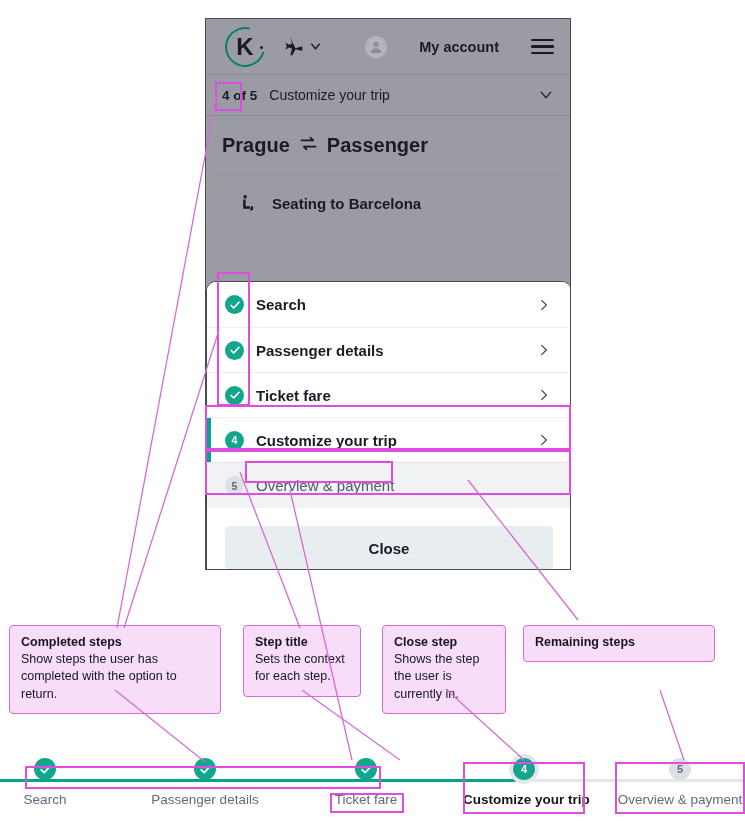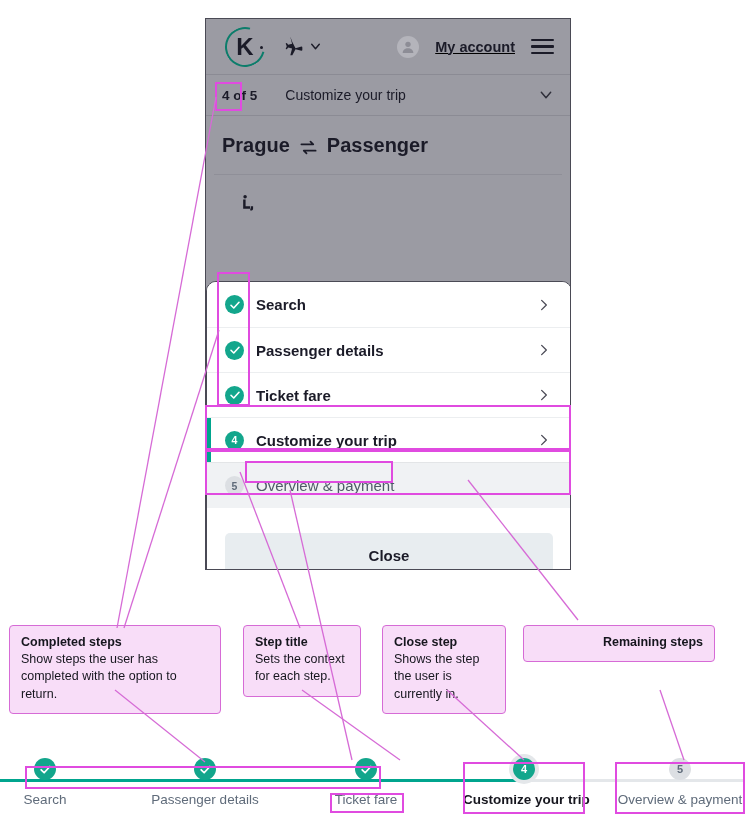--- a/index.html
+++ b/index.html
@@ -32,37 +32,37 @@
   }
   .logo-k {
     position:absolute; left:0; top:0; width:46px; height:46px;
     display:flex; align-items:center; justify-content:center;
     font-size:24px; font-weight:bold; color:#1b1b28; font-family:"Liberation Sans", sans-serif;
   }
   .logo-dot { position:absolute; right:5px; top:22px; width:3.5px; height:3.5px; border-radius:50%; background:#1b1b28; }
   .plane-group { display:flex; align-items:center; gap:5px; margin-left:16px; flex:none; }
   .plane-ico { width:20px; height:20px; color:#1b1b28; }
   .chev-sm { width:13px; height:13px; color:#1b1b28; }
-  .hdr-right { margin-left:auto; display:flex; align-items:center; gap:16px;text-decoration:underline; }
+  .hdr-right { margin-left:auto; display:flex; align-items:center; gap:32px; }
   .avatar { width:22px; height:22px; border-radius:50%; background:#b4b4bb; display:flex; align-items:center; justify-content:center; }
   .avatar svg { width:16px; height:16px; color:#8d8d96; }
   .acct-label { font-size:14.5px; font-weight:bold; color:#1b1b28; white-space:nowrap; }
   .burger { width:23px; display:flex; flex-direction:column; gap:4px; }
   .burger i { display:block; height:2.4px; background:#1b1b28; border-radius:1px; }
 
   .ph-stepbar {
-    height:41px; display:flex; align-items:center; padding:0 16px; gap:28px;
+    height:41px; display:flex; align-items:center; padding:0 16px; gap:12px;
     border-bottom:1px solid #8b8b94;
   }
   .stepbar-count { font-size:13.5px; font-weight:bold; color:#1b1b28; white-space:nowrap; }
   .stepbar-title { font-size:14px; color:#1b1b28; }
   .stepbar-chev { margin-left:auto; width:16px; height:16px; color:#2f2f3a; }
 
   .ph-route { height:58px; display:flex; align-items:center; padding:0 16px; }
-  .route-text { font-size:20px; font-weight:bold; color:#1b1b28; display:flex; align-items:flex-end; gap:9px; }
+  .route-text { font-size:20px; font-weight:bold; color:#1b1b28; display:flex; align-items:flex-start; gap:9px; }
   .swap-ico { width:19px; height:19px; color:#1b1b28; }
   .ph-seating {
     height:58px; display:flex; align-items:center; gap:14px; padding:0 24px;
     border-top:1px solid #8f8f98; margin:0 8px;
   }
   .seat-ico { width:20px; height:22px; color:#1b1b28; }
   .seat-label { font-size:15px; font-weight:bold; color:#1b1b28; }
 
   
   .step-card {
@@ -81,21 +81,21 @@
   .step-row.remaining { background:#f0f2f4; border-bottom:none; }
   .badge { width:19px; height:19px; border-radius:50%; flex:none; display:flex; align-items:center; justify-content:center; }
   .badge.done { background:#13a68c; }
   .badge.done svg { width:12px; height:12px; color:#fff; }
   .badge.active { background:#13a68c; color:#fff; font-size:10.5px; font-weight:bold; }
   .badge.future { background:#dcdfe3; color:#5f6b7a; font-size:10.5px; font-weight:bold; }
   .step-label { margin-left:12px; font-size:15px; font-weight:bold; color:#1b1b28; }
   .step-row.remaining .step-label { font-weight:normal; color:#4f5a68; }
   .step-chev { margin-left:auto; width:14px; height:14px; color:#4a4a55; }
 
-  .close-zone { padding:18px 18px 20px;margin-top:7px; }
+  .close-zone { padding:18px 18px 20px; }
   .close-btn {
     height:44px; border-radius:5px; background:#e8edf0;
     display:flex; align-items:center; justify-content:center;
     font-size:15px; font-weight:bold; color:#1b1b28; cursor:pointer;
   }
 
   
   .hl { position:absolute; border:2px solid #e04be0; z-index:20; pointer-events:none; }
 
   
@@ -178,20 +178,21 @@
       </div>
     </div>
 
     <div class="ph-seating">
       <svg class="seat-ico" viewBox="0 0 24 24" fill="currentColor">
         <circle cx="8.5" cy="3.2" r="2.1"></circle>
         <path d="M6.2 6.6h2.9v8.2h5.6v2.9H6.2z"></path>
         <path d="M16.5 9.2h2.6v11h-2.6z" opacity="0"></path>
         <path d="M15.6 14.8h2.5v2.8c0 1.3-1 2.3-2.3 2.3h-1.1v-2.6h.9z"></path>
       </svg>
+      <div class="seat-label">Seating to Barcelona</div>
     </div>
 
     <div class="step-card">
 
       <div class="step-row first">
         <div class="badge done">
           <svg viewBox="0 0 24 24" fill="none" stroke="currentColor" stroke-width="3.2" stroke-linecap="round" stroke-linejoin="round">
               <polyline points="4 12.5 9.5 18 20 6.5"></polyline>
             </svg>
         </div>
@@ -276,21 +277,21 @@
   <div class="callout" style="left:243px; top:625px; width:118px;">
     <div class="ca-title">Step title</div>
     <div class="ca-body">Sets the context for each step.</div>
   </div>
 
   <div class="callout" style="left:382px; top:625px; width:124px;">
     <div class="ca-title">Close step</div>
     <div class="ca-body">Shows the step the user is currently in.</div>
   </div>
 
-  <div class="callout" style="left:523px; top:625px; width:192px;text-align:right;">
+  <div class="callout" style="left:523px; top:625px; width:192px;">
     <div class="ca-title">Remaining steps</div>
   </div>
 
   <div id="hstepper">
     <div class="track done" style="left:0px; width:524px;"></div>
     <div class="track todo" style="left:524px; width:221px;"></div>
 
     <div class="hstep" style="left:5px; width:80px;">
       <div class="dot done">
         <svg viewBox="0 0 24 24" fill="none" stroke="currentColor" stroke-width="3.2" stroke-linecap="round" stroke-linejoin="round">

